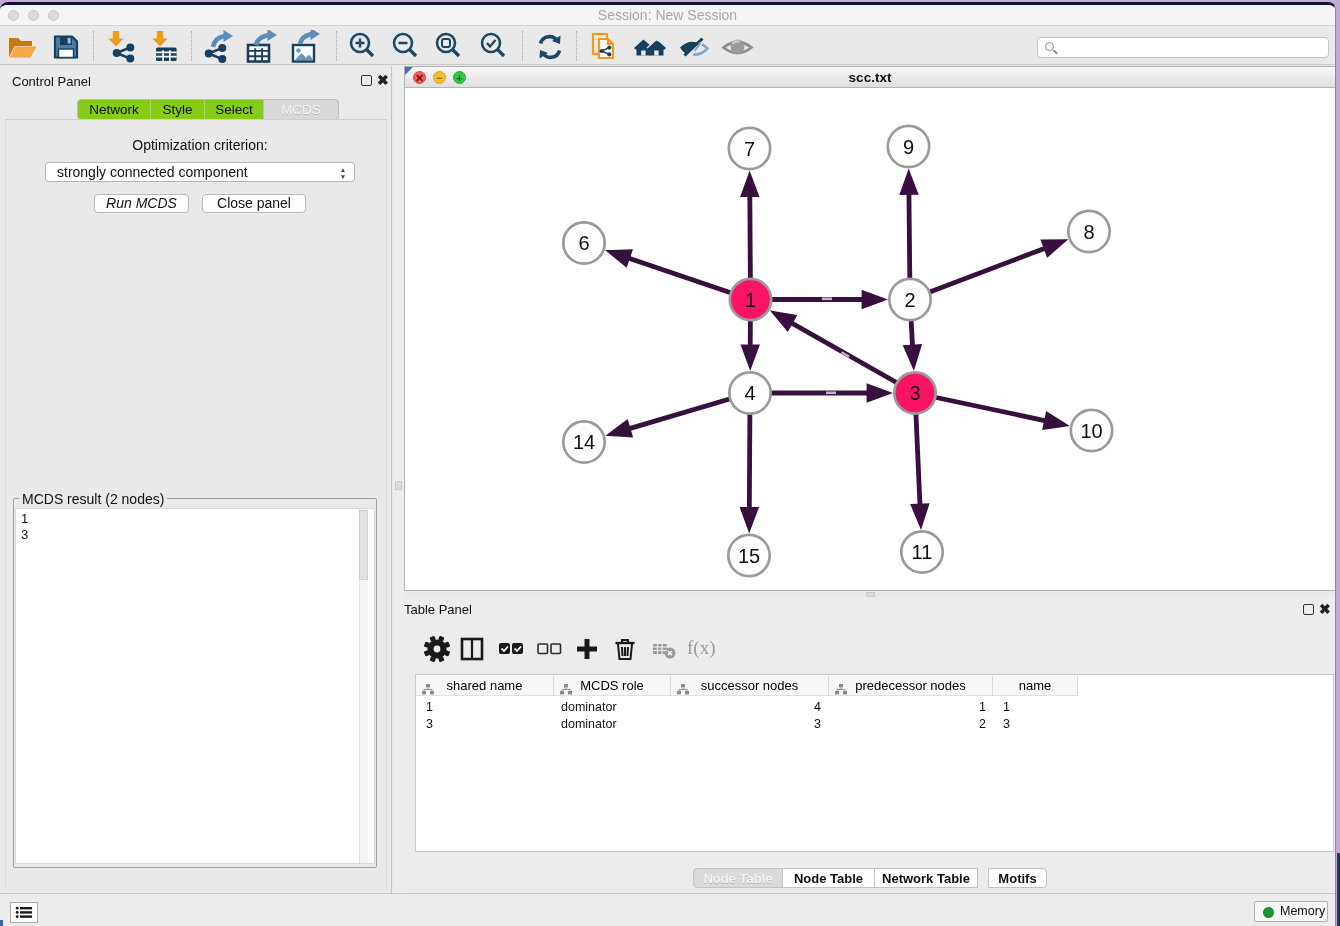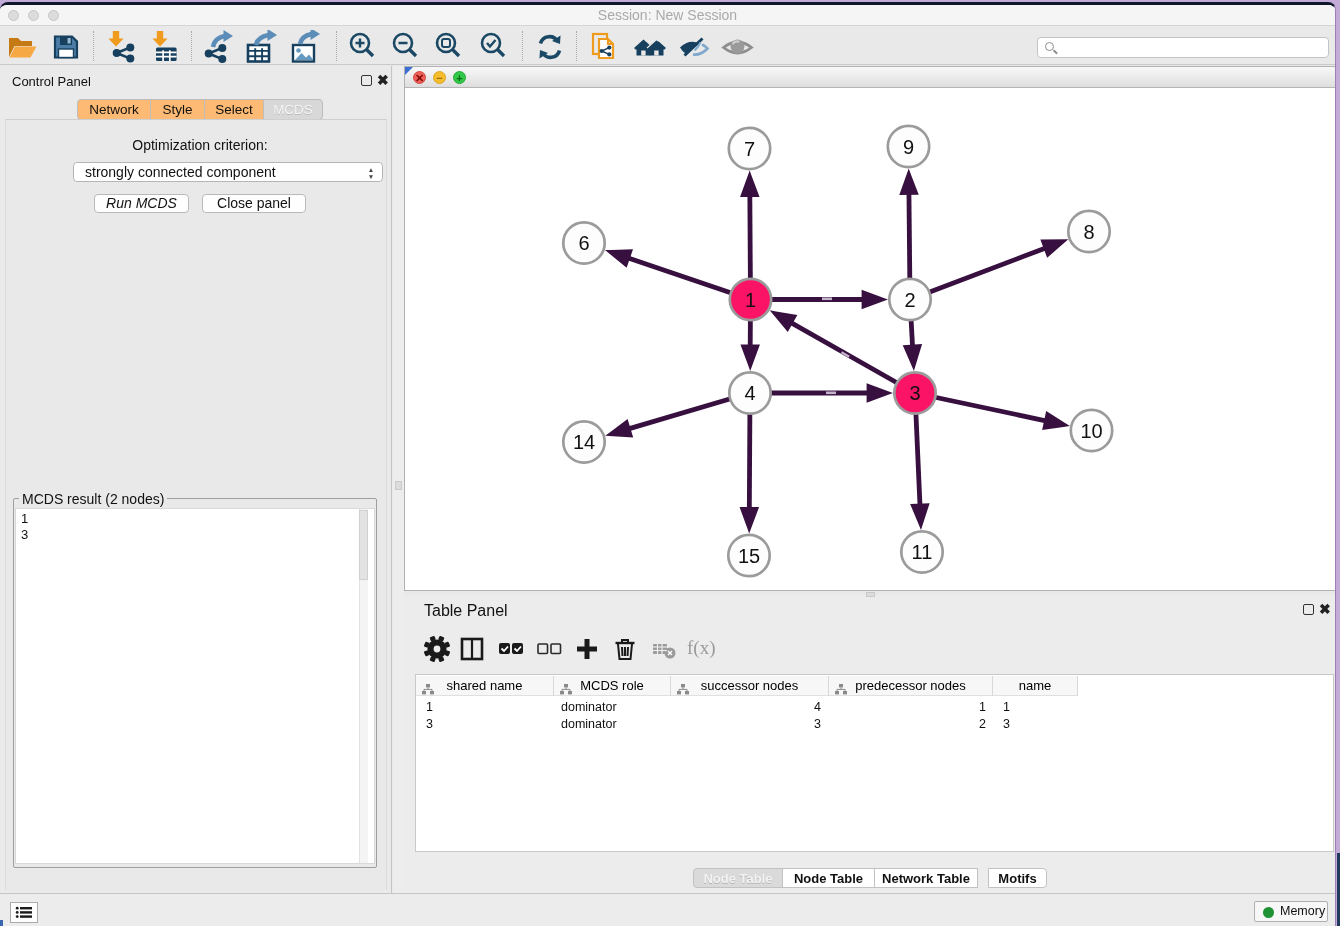--- a/index.html
+++ b/index.html
@@ -15,25 +15,25 @@
   #searchbox .mag { position:absolute; left:7px; top:4px; width:9px; height:9px; border:1.5px solid #8c8c8c; border-radius:50%; }
   #searchbox .mag:after { content:""; position:absolute; left:7px; top:7.5px; width:5px; height:1.5px; background:#8c8c8c; transform:rotate(45deg); }
 
   
   #cpanel { position:absolute; left:0; top:61px; width:392px; height:827px; background:#eaeaea; border-right:1px solid #c4c4c4; }
   #cphead { position:absolute; left:0; top:0; width:100%; height:30px; }
   #cphead .t { position:absolute; left:12px; top:8px; font-size:13px; color:#111; }
   .fbtn { position:absolute; top:9px; width:11px; height:11px; border:1.5px solid #333; border-radius:2px; }
   .xbtn { position:absolute; top:6px; font-size:14px; font-weight:bold; color:#222; }
   .tabrow { position:absolute; }
-  .tab { position:absolute; top:0; height:21px; background:#fdba74; border:1px solid #bdbdbd; font-size:13.5px; color:#111; text-align:center; line-height:20px; }
+  .tab { position:absolute; top:0; height:21px; background:#84cc16; border:1px solid #bdbdbd; font-size:13.5px; color:#111; text-align:center; line-height:20px; }
   .tabsel { background:#d8d8d8; color:#f5f5f5; text-shadow:0 1px 0 #bbb; }
   #cpbody { position:absolute; left:5px; top:53px; width:382px; height:771px; background:#e9e9e9; border-top:1px solid #cfcfcf; border-left:1px solid #dcdcdc; border-right:1px solid #dcdcdc; }
   #optlabel { position:absolute; left:0; top:71px; width:400px; text-align:center; font-size:14px; color:#111; }
-  #combo { position:absolute; left:45px; top:96px; width:310px; height:20px; background:#fff; border:1px solid #b5b5b5; border-radius:4px; font-size:14px; color:#111; line-height:18px; padding-left:11px;margin-left:28px; }
+  #combo { position:absolute; left:45px; top:96px; width:310px; height:20px; background:#fff; border:1px solid #b5b5b5; border-radius:4px; font-size:14px; color:#111; line-height:18px; padding-left:11px; }
   #combo .chev { position:absolute; right:6px; top:3px; width:10px; height:13px; font-size:6.5px; color:#444; line-height:7px; text-align:center; }
   .pbtn { position:absolute; top:128px; height:19px; background:#fefefe; border:1px solid #b9b9b9; border-radius:4px; font-size:14px; color:#111; text-align:center; line-height:17px; }
   #mcdsbox { position:absolute; left:13px; top:432px; width:364px; height:370px; border:1px solid #9f9f9f; border-radius:2px;padding-left:44px; }
   #mcdsbox .lbl { position:absolute; left:5px; top:-8px; background:#e9e9e9; padding:0 3px; font-size:14px; color:#111; }
   #mcdsbox .ta { position:absolute; left:1px; top:9px; width:360px; height:356px; background:#fff; border:1px solid #d9d9d9; font-size:13px; color:#111; padding:2px 0 0 5px; line-height:16px; }
   #mcdsbox .sb { position:absolute; right:8px; top:10px; width:9px; height:354px; background:#f4f4f4; border-left:1px solid #e2e2e2; }
   #mcdsbox .sbt { position:absolute; right:8px; top:11px; width:9px; height:70px; background:#e3e3e3; border:1px solid #d0d0d0; }
 
   
   #vdiv { position:absolute; left:393px; top:61px; width:11px; height:827px; background:#ededed; }
@@ -41,21 +41,21 @@
 
   
   #netframe { position:absolute; left:404px; top:61px; width:932px; height:525px; border:1px solid #b1b1b1; background:#fff; }
   #nettitle { position:absolute; left:0; top:0; width:100%; height:21px; background:linear-gradient(#f8f8f8,#dedede); border-bottom:1px solid #b5b5b5; }
   #nettitle .t { position:absolute; left:0; top:3px; width:100%; text-align:center; font-size:13.5px; font-weight:bold; color:#111; }
   .mtl { position:absolute; top:4px; width:13px; height:13px; border-radius:50%; font-size:11px; font-weight:bold; text-align:center; line-height:13px; }
   #netcanvas { position:absolute; left:0; top:22px; width:930px; height:500px; overflow:hidden; background:#fff; }
 
   
   #tpanel { position:absolute; left:404px; top:590px; width:932px; height:298px; background:#ececec; }
-  #tphead .t { position:absolute; left:20px; top:7px; font-size:16px; color:#111; }
+  #tphead .t { position:absolute; left:0; top:7px; font-size:13px; color:#111; }
   #tptools { position:absolute; left:0; top:28px; width:100%; height:42px; }
   #ttable { position:absolute; left:11px; top:79px; width:919px; height:178px; background:#fff; border:1px solid #c9c9c9; }
   #thead { position:absolute; left:0; top:1px; width:662px; height:20px; background:#f7f7f7; border-bottom:1px solid #e0e0e0; }
   .hcol { position:absolute; top:0; height:20px; border-right:1px solid #d8d8d8; font-size:13px; color:#000000; text-align:center; line-height:20px; }
   .trow { position:absolute; left:0; width:921px; height:17px; font-size:12.5px; color:#111; }
   .tcell { position:absolute; top:1px; }
   .btabs { position:absolute; }
   .btab { position:absolute; top:0; height:20px; background:#fff; border:1px solid #c2c2c2; font-size:13px; font-weight:bold; color:#111; text-align:center; line-height:19px; }
   .btabsel { background:#dadada; color:#f3f3f3; text-shadow:0 1px 0 #b5b5b5; font-weight:bold; }
 
@@ -213,21 +213,21 @@
   <div id="cpanel">
     <div id="cphead">
       <div class="t">Control Panel</div>
       <div class="fbtn" style="left:361px"></div>
       <div class="xbtn" style="left:377px">✖</div>
     </div>
     <div class="tabrow" style="left:77px; top:33px; width:246px; height:21px;">
       <div class="tab" style="left:0; width:74px; border-radius:4px 0 0 4px;">Network</div>
       <div class="tab" style="left:73px; width:55px;">Style</div>
       <div class="tab" style="left:127px; width:60px;">Select</div>
-      <div class="tab tabsel" style="left:186px; width:60px; border-radius:0 4px 4px 0;">MCDS</div>
+      <div class="tab tabsel" style="left:186px; width:76px; border-radius:0 4px 4px 0;">MCDS</div>
     </div>
     <div id="cpbody"></div>
     <div id="optlabel">Optimization criterion:</div>
     <div id="combo">strongly connected component<div class="chev">▲<br>▼</div></div>
     <div class="pbtn" style="left:94px; width:95px;font-style:italic;">Run MCDS</div>
     <div class="pbtn" style="left:202px; width:104px;">Close panel</div>
     <div id="mcdsbox">
       <div class="lbl">MCDS result (2 nodes)</div>
       <div class="ta">1<br>3</div>
       <div class="sb"></div>
@@ -240,20 +240,21 @@
   <div style="position:absolute; left:866px; top:586.5px; width:9px; height:5px; background:#dcdcdc; border:1px solid #c9c9c9; z-index:5;"></div>
 
   <div id="netframe">
     <div id="nettitle">
         <svg style="position:absolute;left:0;top:0" width="8" height="8" viewBox="0 0 8 8">
           <path d="M0 0 h8 L0 8 z" fill="#3b6fd4"></path>
         </svg>
       <div class="mtl" style="left:8px; background:#ee5f57; border:1px solid #d44942; color:#7e0b06;">✕</div>
       <div class="mtl" style="left:28px; background:#f5bd2e; border:1px solid #dba621; color:#9a6c04;">−</div>
       <div class="mtl" style="left:48px; background:#33c748; border:1px solid #24a939; color:#0a6e17;">+</div>
+      <div class="t">scc.txt</div>
     </div>
     <div id="netcanvas">
     <svg width="933" height="503" viewBox="0 0 933 503">
 <g stroke="#381040" stroke-width="4.8" fill="#381040">
 <line x1="345.5" y1="210.5" x2="344.8" y2="101.5"></line>
 <polygon points="344.7,88.5 351.1,105.5 338.5,105.5"></polygon>
 <line x1="345.5" y1="210.5" x2="218.8" y2="167.5"></line>
 <polygon points="206.5,163.3 224.6,162.8 220.5,174.7"></polygon>
 <line x1="345.5" y1="210.5" x2="463.0" y2="210.5"></line>
 <polygon points="476.0,210.5 459.0,216.8 459.0,204.2"></polygon>

